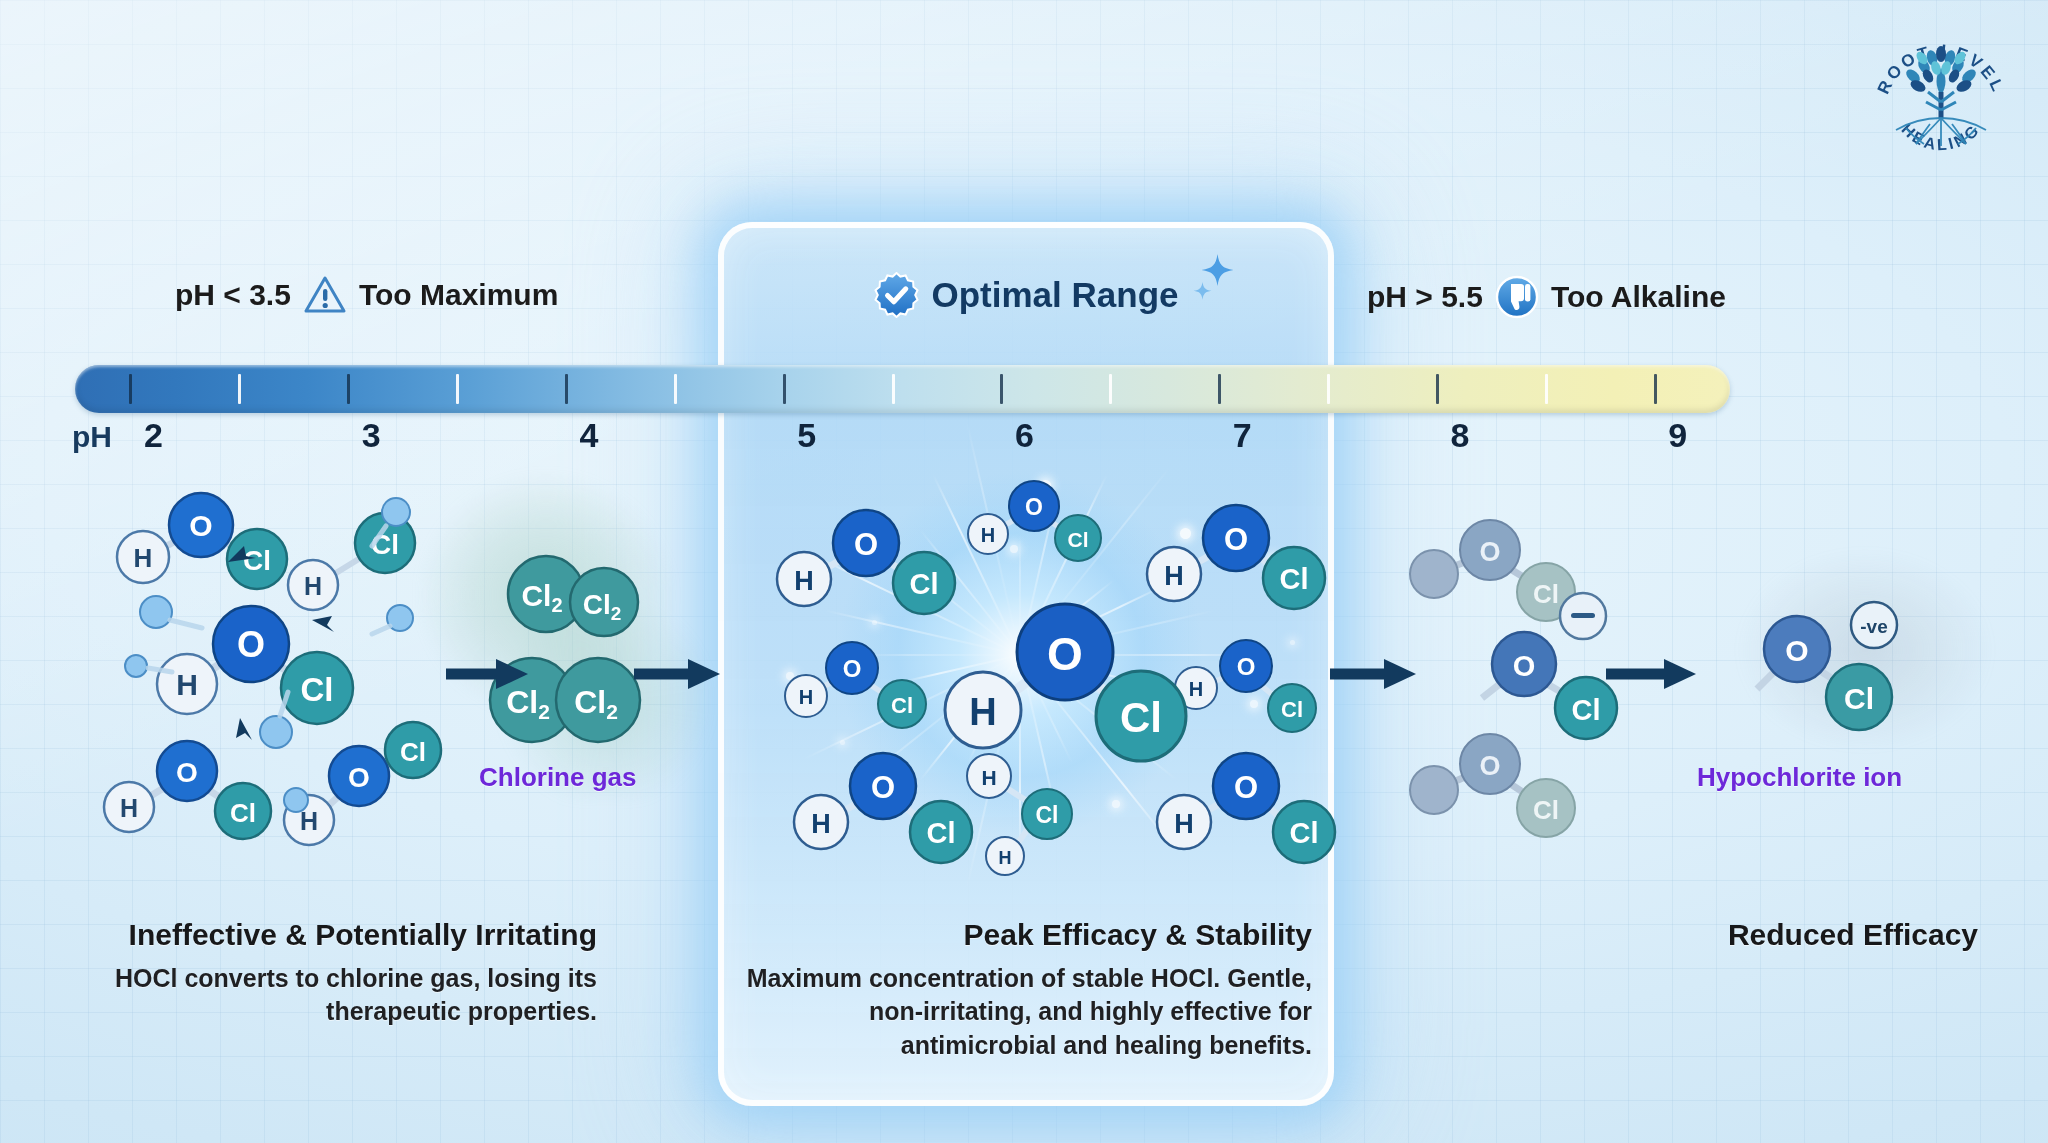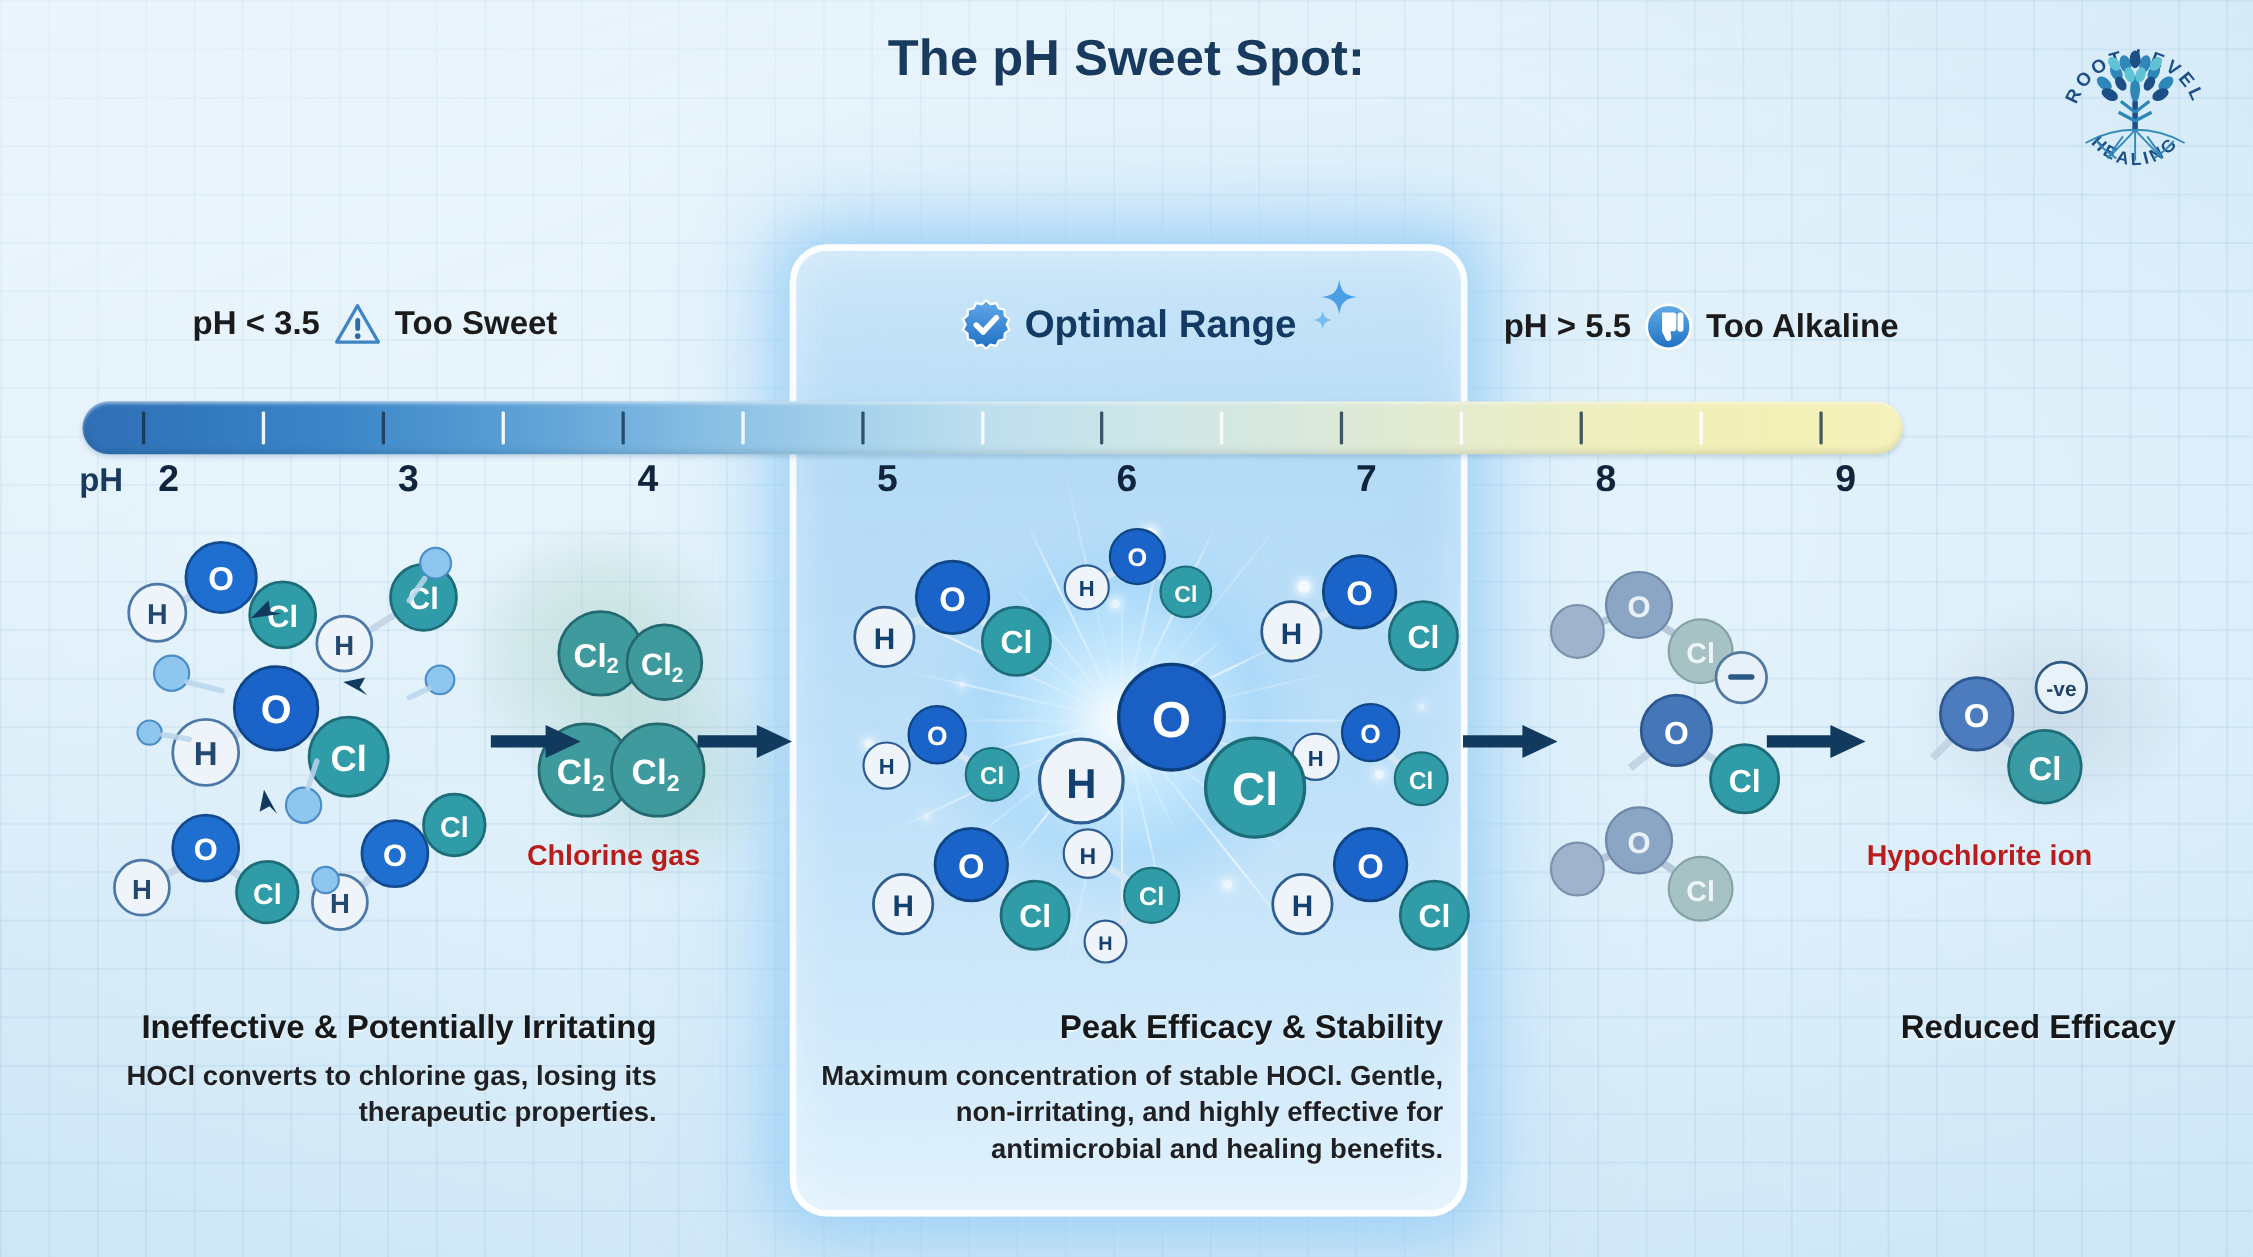--- a/index.html
+++ b/index.html
@@ -122,21 +122,21 @@
   .sparkdot{position:absolute;background:#fff;border-radius:50%;box-shadow:0 0 8px 3px rgba(255,255,255,.9);}
 
   .haze-right{
     position:absolute;left:1700px;top:520px;width:330px;height:260px;
     background:radial-gradient(closest-side, rgba(150,165,180,.26) 0%, rgba(170,185,200,0) 78%);
     filter:blur(5px);
   }
 
   .arrow{position:absolute;}
   .cap-label{
-    position:absolute;font-size:26px;font-weight:bold;color:#b91c1c;white-space:nowrap;
+    position:absolute;font-size:26px;font-weight:bold;color:#6d28d9;white-space:nowrap;
     text-shadow:0 1px 0 rgba(255,255,255,.65);
   }
 
   
   .caption{position:absolute;text-align:right;}
   .cap-title{font-size:30px;font-weight:bold;color:#17181a;
     text-shadow:0 1px 0 rgba(255,255,255,.6);}
   .cap-body{font-size:25px;font-weight:bold;color:#1f2023;line-height:1.33;margin-top:10px;
     text-shadow:0 1px 0 rgba(255,255,255,.5);}
   .cap-left{left:62px;top:918px;width:535px;}
@@ -148,21 +148,20 @@
 
 <div id="stage">
 
   <div class="bg-base"></div>
   <div class="bg-grid"></div>
   <div class="bg-sheen"></div>
 
   <div class="optimal-panel"></div>
 
   <div class="title-wrap">
-    <div class="title-l1">The pH Sweet Spot:</div>
   </div>
 
   <div class="logo">
     <svg viewBox="0 0 150 150">
       <defs>
         <path id="arcTop" d="M 20,84 A 56,56 0 0 1 130,84" fill="none"></path>
         <path id="arcBot" d="M 26,92 A 50,50 0 0 0 124,92" fill="none"></path>
       </defs>
       <text font-size="17" font-weight="bold" fill="#1c4f86" letter-spacing="3.2" font-family="'Liberation Sans',sans-serif">
         <textPath href="#arcTop" startOffset="50%" text-anchor="middle">ROOT LEVEL</textPath>
@@ -210,21 +209,21 @@
     </svg>
   </div>
 
   <div class="zone-label zone-left">
     <span class="txt-dark">pH &lt; 3.5</span>
     <svg class="icon-warning" viewBox="0 0 44 40">
       <path d="M22 3 L41 36 H3 Z" fill="#eaf4fb" stroke="#3f84c4" stroke-width="3" stroke-linejoin="round"></path>
       <rect x="20" y="14" width="4.4" height="12" rx="2.2" fill="#2a6ba8"></rect>
       <circle cx="22.2" cy="30.5" r="2.6" fill="#2a6ba8"></circle>
     </svg>
-    <span class="txt-dark">Too Sweet</span>
+    <span class="txt-dark">Too Maximum</span>
   </div>
 
   <div class="zone-label zone-center">
     <svg class="icon-badge" viewBox="0 0 46 46">
       <defs>
         <linearGradient id="bdg" x1="0" y1="0" x2="0" y2="1">
           <stop offset="0" stop-color="#61a9e8"></stop>
             <stop offset="1" stop-color="#1f6fc4"></stop>
         </linearGradient>
       </defs>

